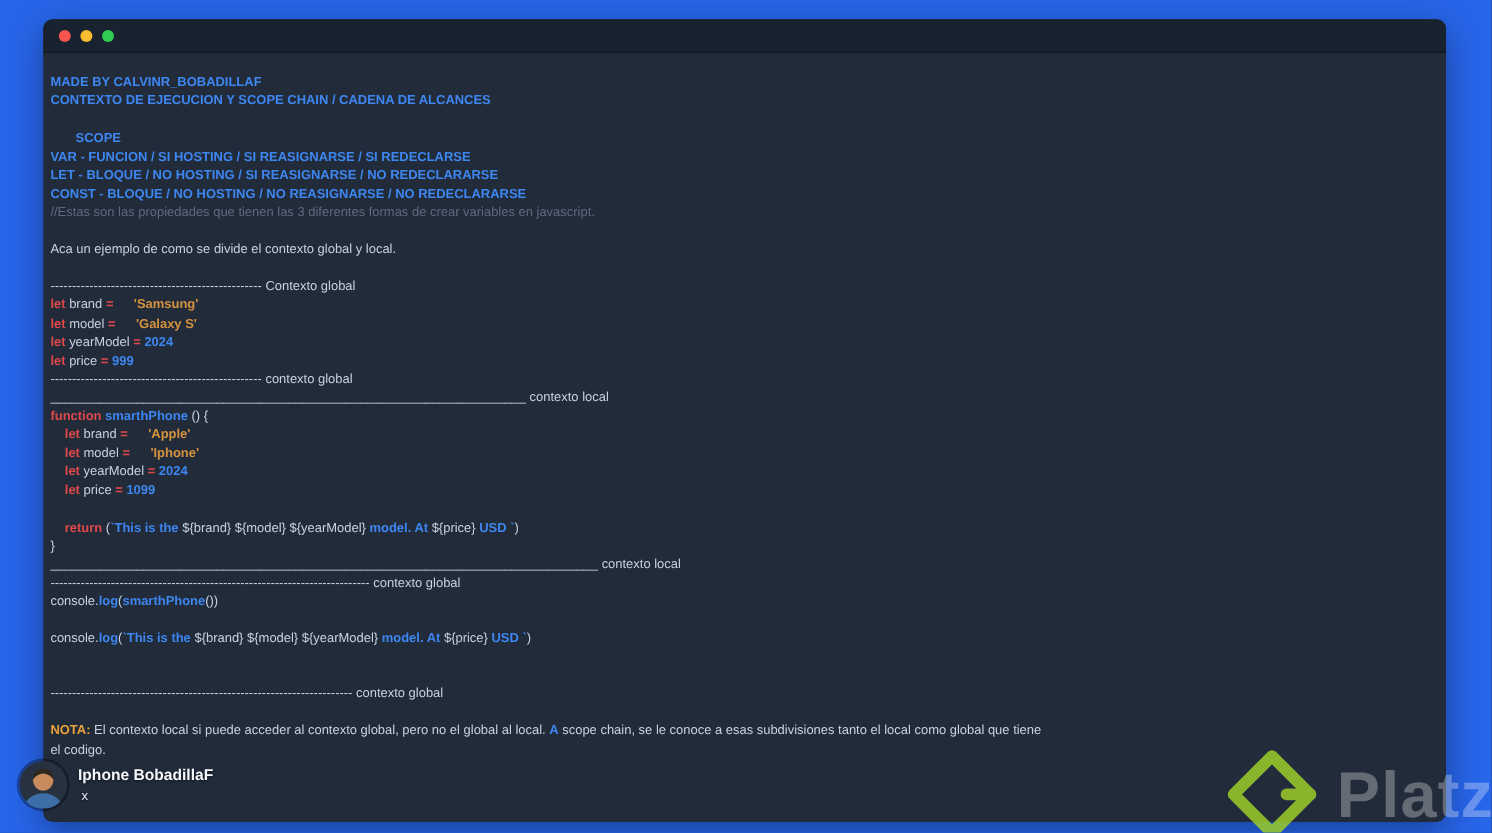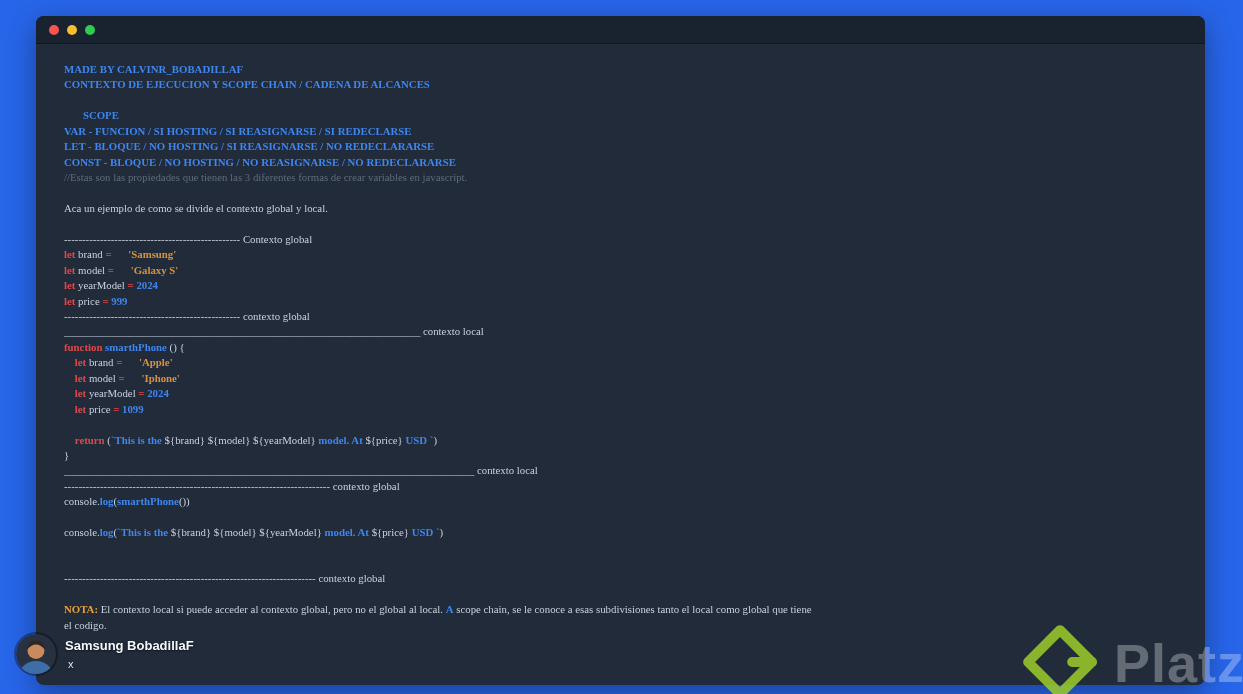--- a/index.html
+++ b/index.html
@@ -21,22 +21,22 @@
     display:flex;align-items:center;gap:8px;padding-left:13px;
     border-bottom:1px solid rgba(0,0,0,.35);
   }
   .dot{width:10px;height:10px;border-radius:50%;flex:none;cursor:pointer;}
   .dot-red{background:var(--tl-red,#f85550);}
   .dot-yellow{background:var(--tl-yellow,#f7bd2e);}
   .dot-green{background:var(--tl-green,#2ecc51);}
 
   
   .code{
-    padding:18px 0 0 28px;
-    font-family:Liberation Serif, serif;
+    padding:18px 0 0 6px;
+    font-family:Liberation Sans, sans-serif;
     font-size:10.8px;line-height:15.45px;
     white-space:pre;
   }
   .line{height:15.45px;}
   .tok-b{color:var(--blue,#3e86f0);font-weight:bold;}
   .tok-k{color:var(--red,#e0484a);font-weight:bold;margin-top:20px;}
   .tok-s{color:var(--string,#d6933f);font-weight:bold;margin-left:14px;}
   .tok-o{color:var(--label,#e9a13b);font-weight:bold;margin-top:24px;}
   .tok-p{color:var(--plain,#c9d1de);}
   .tok-c{color:var(--comment,#5f6b7d);}
@@ -78,21 +78,21 @@
   <div class="presenter">
     <span class="avatar">
       <svg viewBox="0 0 40 40" width="40" height="40">
         <circle cx="20" cy="20" r="20" fill="#27313f"></circle>
         <circle cx="20" cy="16.5" r="8.5" fill="#c98a5e"></circle>
         <path d="M11 16 Q12 6.5 20 6.5 Q28 6.5 29 16 Q25 10.5 20 10.5 Q15 10.5 11 16 Z" fill="#2e2620"></path>
         <path d="M4 40 a16 13 0 0 1 32 0 z" fill="#3e6ea8"></path>
       </svg>
     </span>
     <span class="pcol">
-      <span class="pname">Samsung BobadillaF</span>
+      <span class="pname">Iphone BobadillaF</span>
       <span class="psub">x</span>
     </span>
   </div>
 
   <div class="watermark">
     <svg class="wlogo" viewBox="0 0 100 100">
       <path d="M50 8 L92 50 L50 92 L8 50 Z" fill="none" stroke-width="13" stroke-linejoin="round"></path>
       <path d="M92 50 L66 50" fill="none" stroke-width="13" stroke-linecap="round"></path>
     </svg>
     <span class="wtext">Platzi</span>

